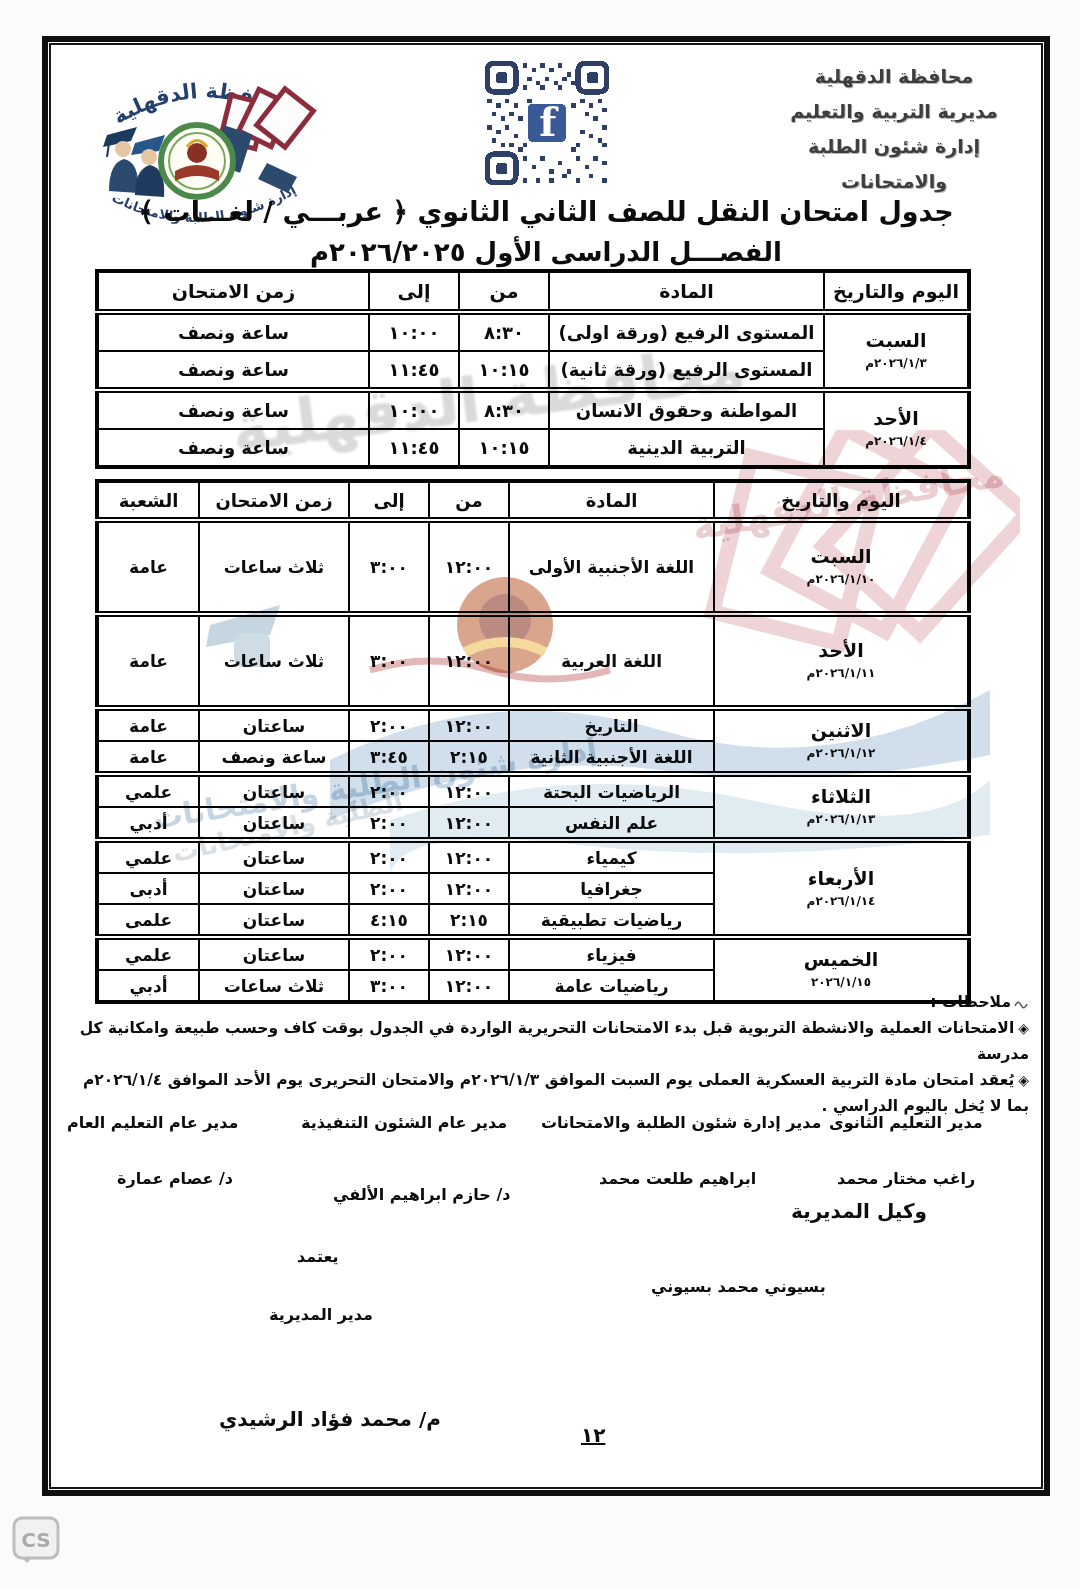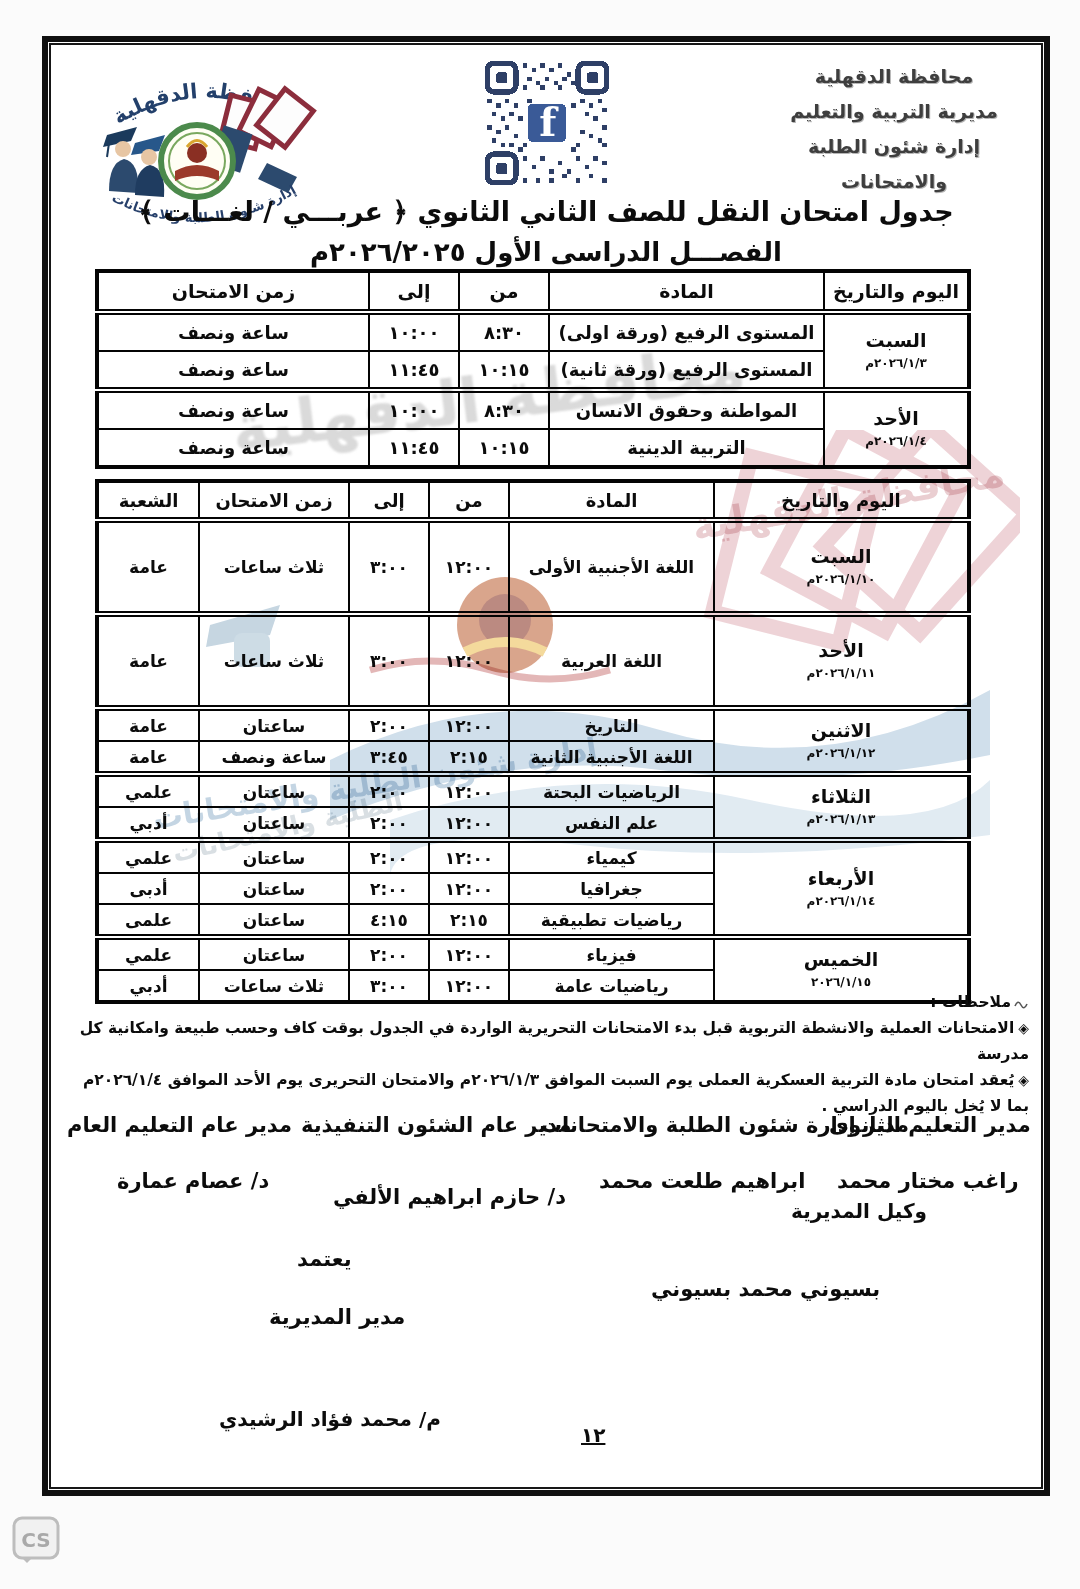--- a/index.html
+++ b/index.html
@@ -34,21 +34,21 @@
   .r-sm td{height:29px;}
   #t1 tr td{height:35px;}
   .day-name{font-size:19px;line-height:24px;}
   .day-date{font-size:12px;line-height:22px;}
   .subject{font-size:18px;}
   
   .notes{position:absolute;top:900px;right:12px;width:958px;font-weight:bold;font-size:15.5px;line-height:26px;text-align:right;margin-top:44px;}
   .notes .bullet{display:inline-block;margin-left:4px;font-size:14px;}
   .scribble{vertical-align:middle;margin-left:2px;}
   
-  .sig{position:absolute;font-weight:bold;font-size:21px;white-space:nowrap;}
+  .sig{position:absolute;font-weight:bold;font-size:16px;white-space:nowrap;}
   .sig.small{font-size:20px;}
   .sig.big{font-size:20px;}
   
   .wm{position:absolute;pointer-events:none;mix-blend-mode:multiply;}
   .wm-text{font-weight:bold;white-space:nowrap;}
   
   .cs-footer{position:absolute;left:0;top:1504px;width:1080px;height:85px;background:#fbfbfb;direction:ltr;}
   .cs-box{position:absolute;left:12px;top:12px;width:48px;height:48px;}
   .cs-text{position:absolute;left:70px;top:20px;font-size:24px;color:#b5b5b5;font-weight:bold;direction:rtl;white-space:nowrap;}
   .cs-text .latin{letter-spacing:0.5px;}

